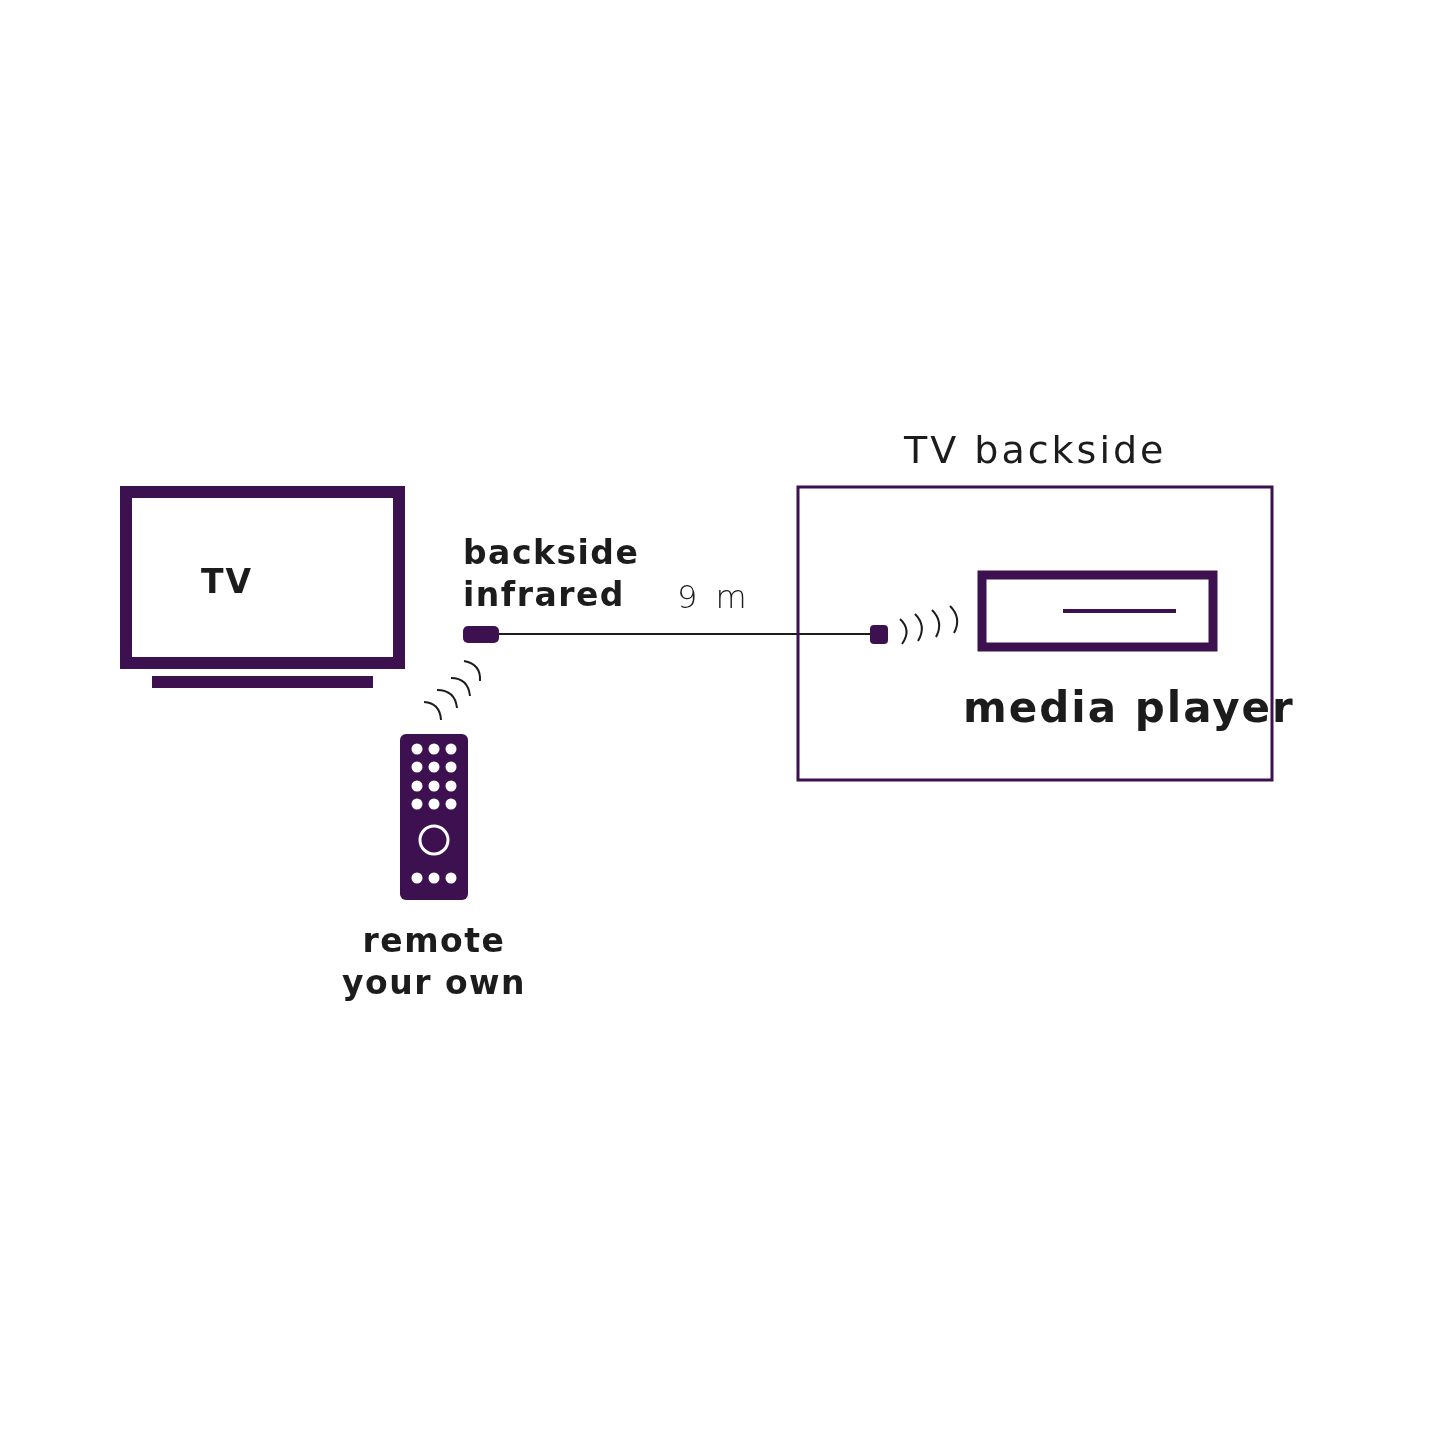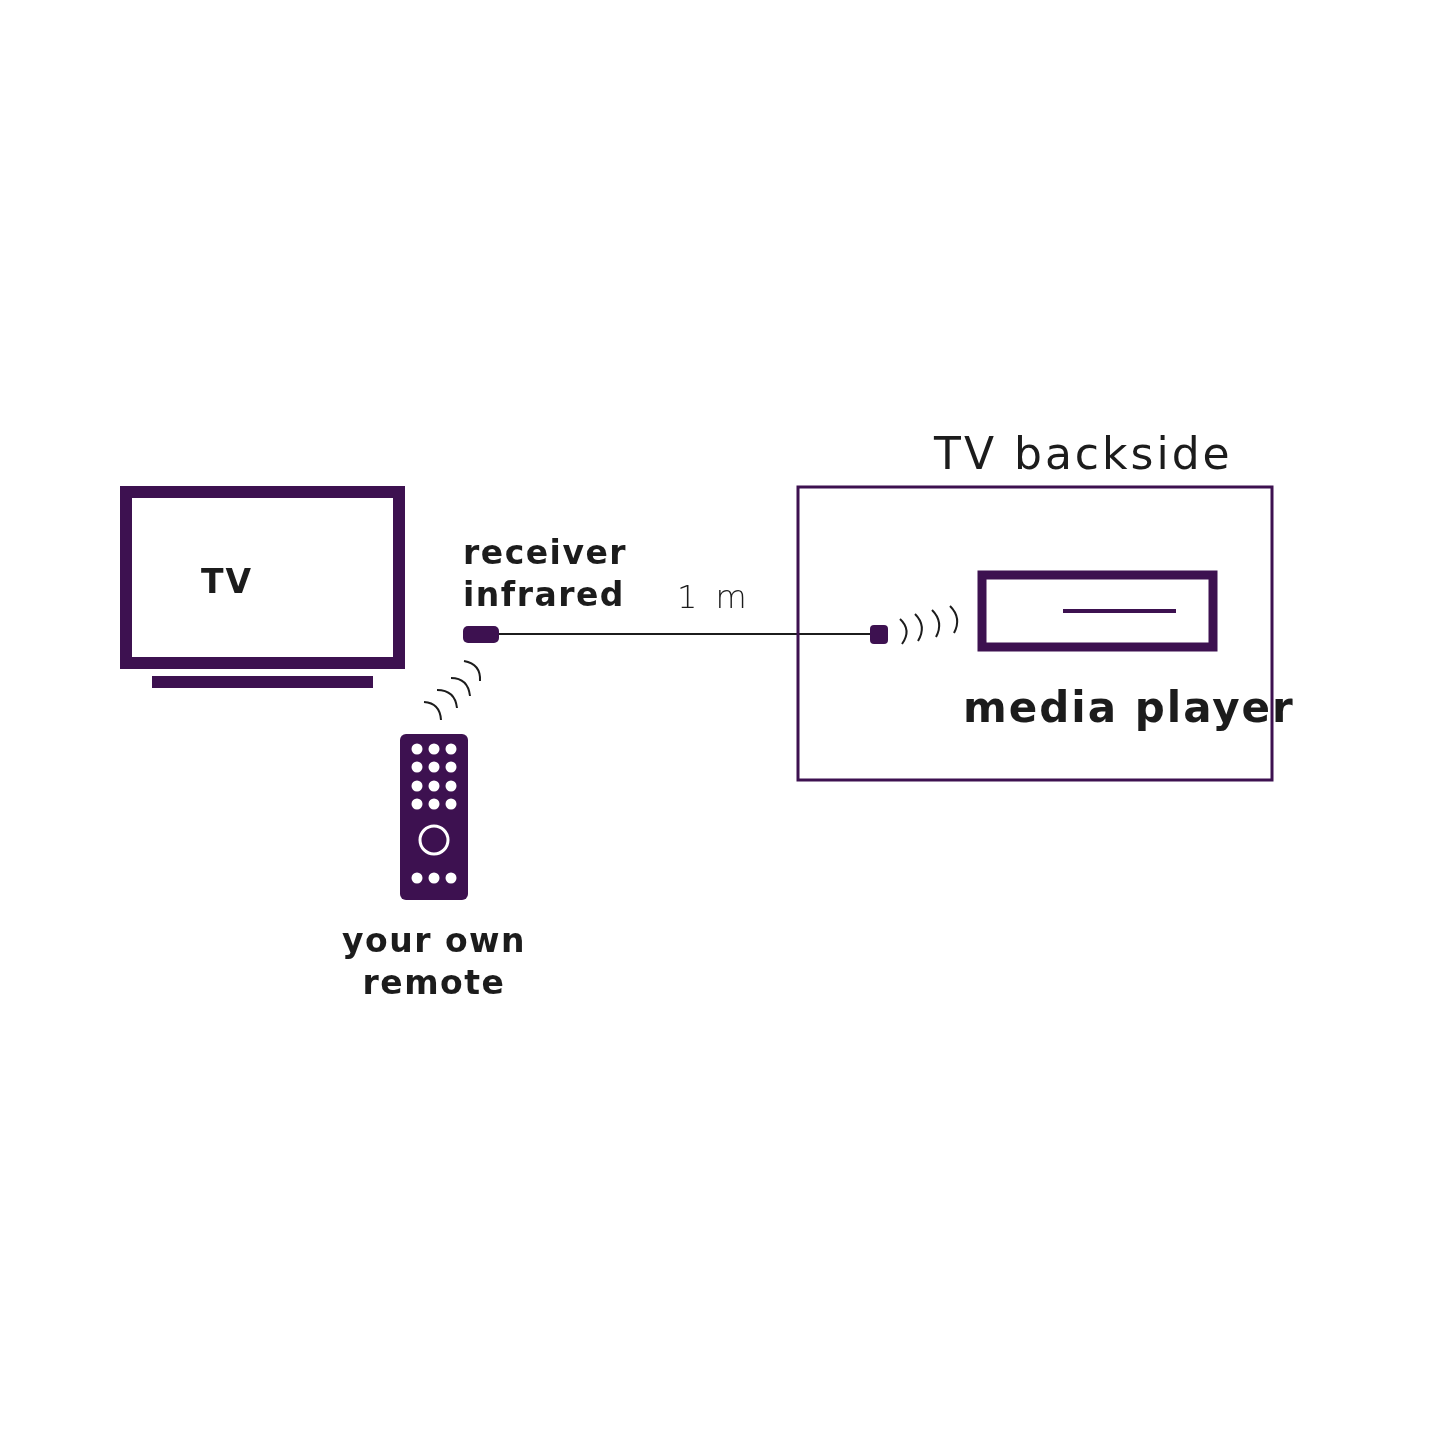--- a/index.html
+++ b/index.html
@@ -4,21 +4,21 @@
   <style>
     html, body { margin: 0; padding: 0; background: #ffffff; }
     body { width: 1440px; height: 1440px; position: relative; overflow: hidden; font-family: "DejaVu Sans", sans-serif; }
     .abs { position: absolute; }
     .bold { font-weight: bold; color: #1c1c1c; }
     .light { font-weight: normal; color: #1c1c1c; }
     svg.canvas { position: absolute; left: 0; top: 0; }
     .label-tv { left: 201px; top: 562px; width: 120px; text-align: left; font-size: 33px; letter-spacing: 2px; }
     .label-ir { left: 463px; top: 532px; font-size: 33px; line-height: 42px; letter-spacing: 1.5px; }
     .label-len { left: 677px; top: 578px; font-size: 32px; letter-spacing: 4px; font-weight: 300; }
-    .label-backside { left: 934px; top: 428px; font-size: 44px; letter-spacing: 3px; }
+    .label-backside { left: 904px; top: 428px; font-size: 38px; letter-spacing: 3px; }
     .label-media { left: 963px; top: 683px; font-size: 42px; letter-spacing: 2px; }
     .label-remote { left: 334px; top: 920px; width: 200px; text-align: center; font-size: 33px; line-height: 42px; letter-spacing: 1.5px; }
   </style>
 </head>
 <body>
 
 <svg class="canvas" width="1440" height="1440" viewBox="0 0 1440 1440">
 
   <g>
     <rect x="126" y="492" width="273" height="171" fill="none" stroke="#3d1150" stroke-width="12"></rect>
@@ -71,26 +71,26 @@
         <circle cx="434" cy="878" r="5.5"></circle>
         <circle cx="451" cy="878" r="5.5"></circle>
     </g>
     <circle cx="434" cy="840" r="14" fill="none" stroke="#ffffff" stroke-width="3"></circle>
   </g>
 </svg>
 
 <div class="abs bold label-tv">TV</div>
 
 <div class="abs bold label-ir">
-  <div>receiver</div>
+  <div>backside</div>
   <div>infrared</div>
 </div>
 
-<div class="abs light label-len">1 m</div>
+<div class="abs light label-len">9 m</div>
 
 <div class="abs light label-backside">TV backside</div>
 
 <div class="abs bold label-media">media player</div>
 
 <div class="abs bold label-remote">
+  <div>remote</div>
   <div>your own</div>
-  <div>remote</div>
 </div>
 
 </body></html>

